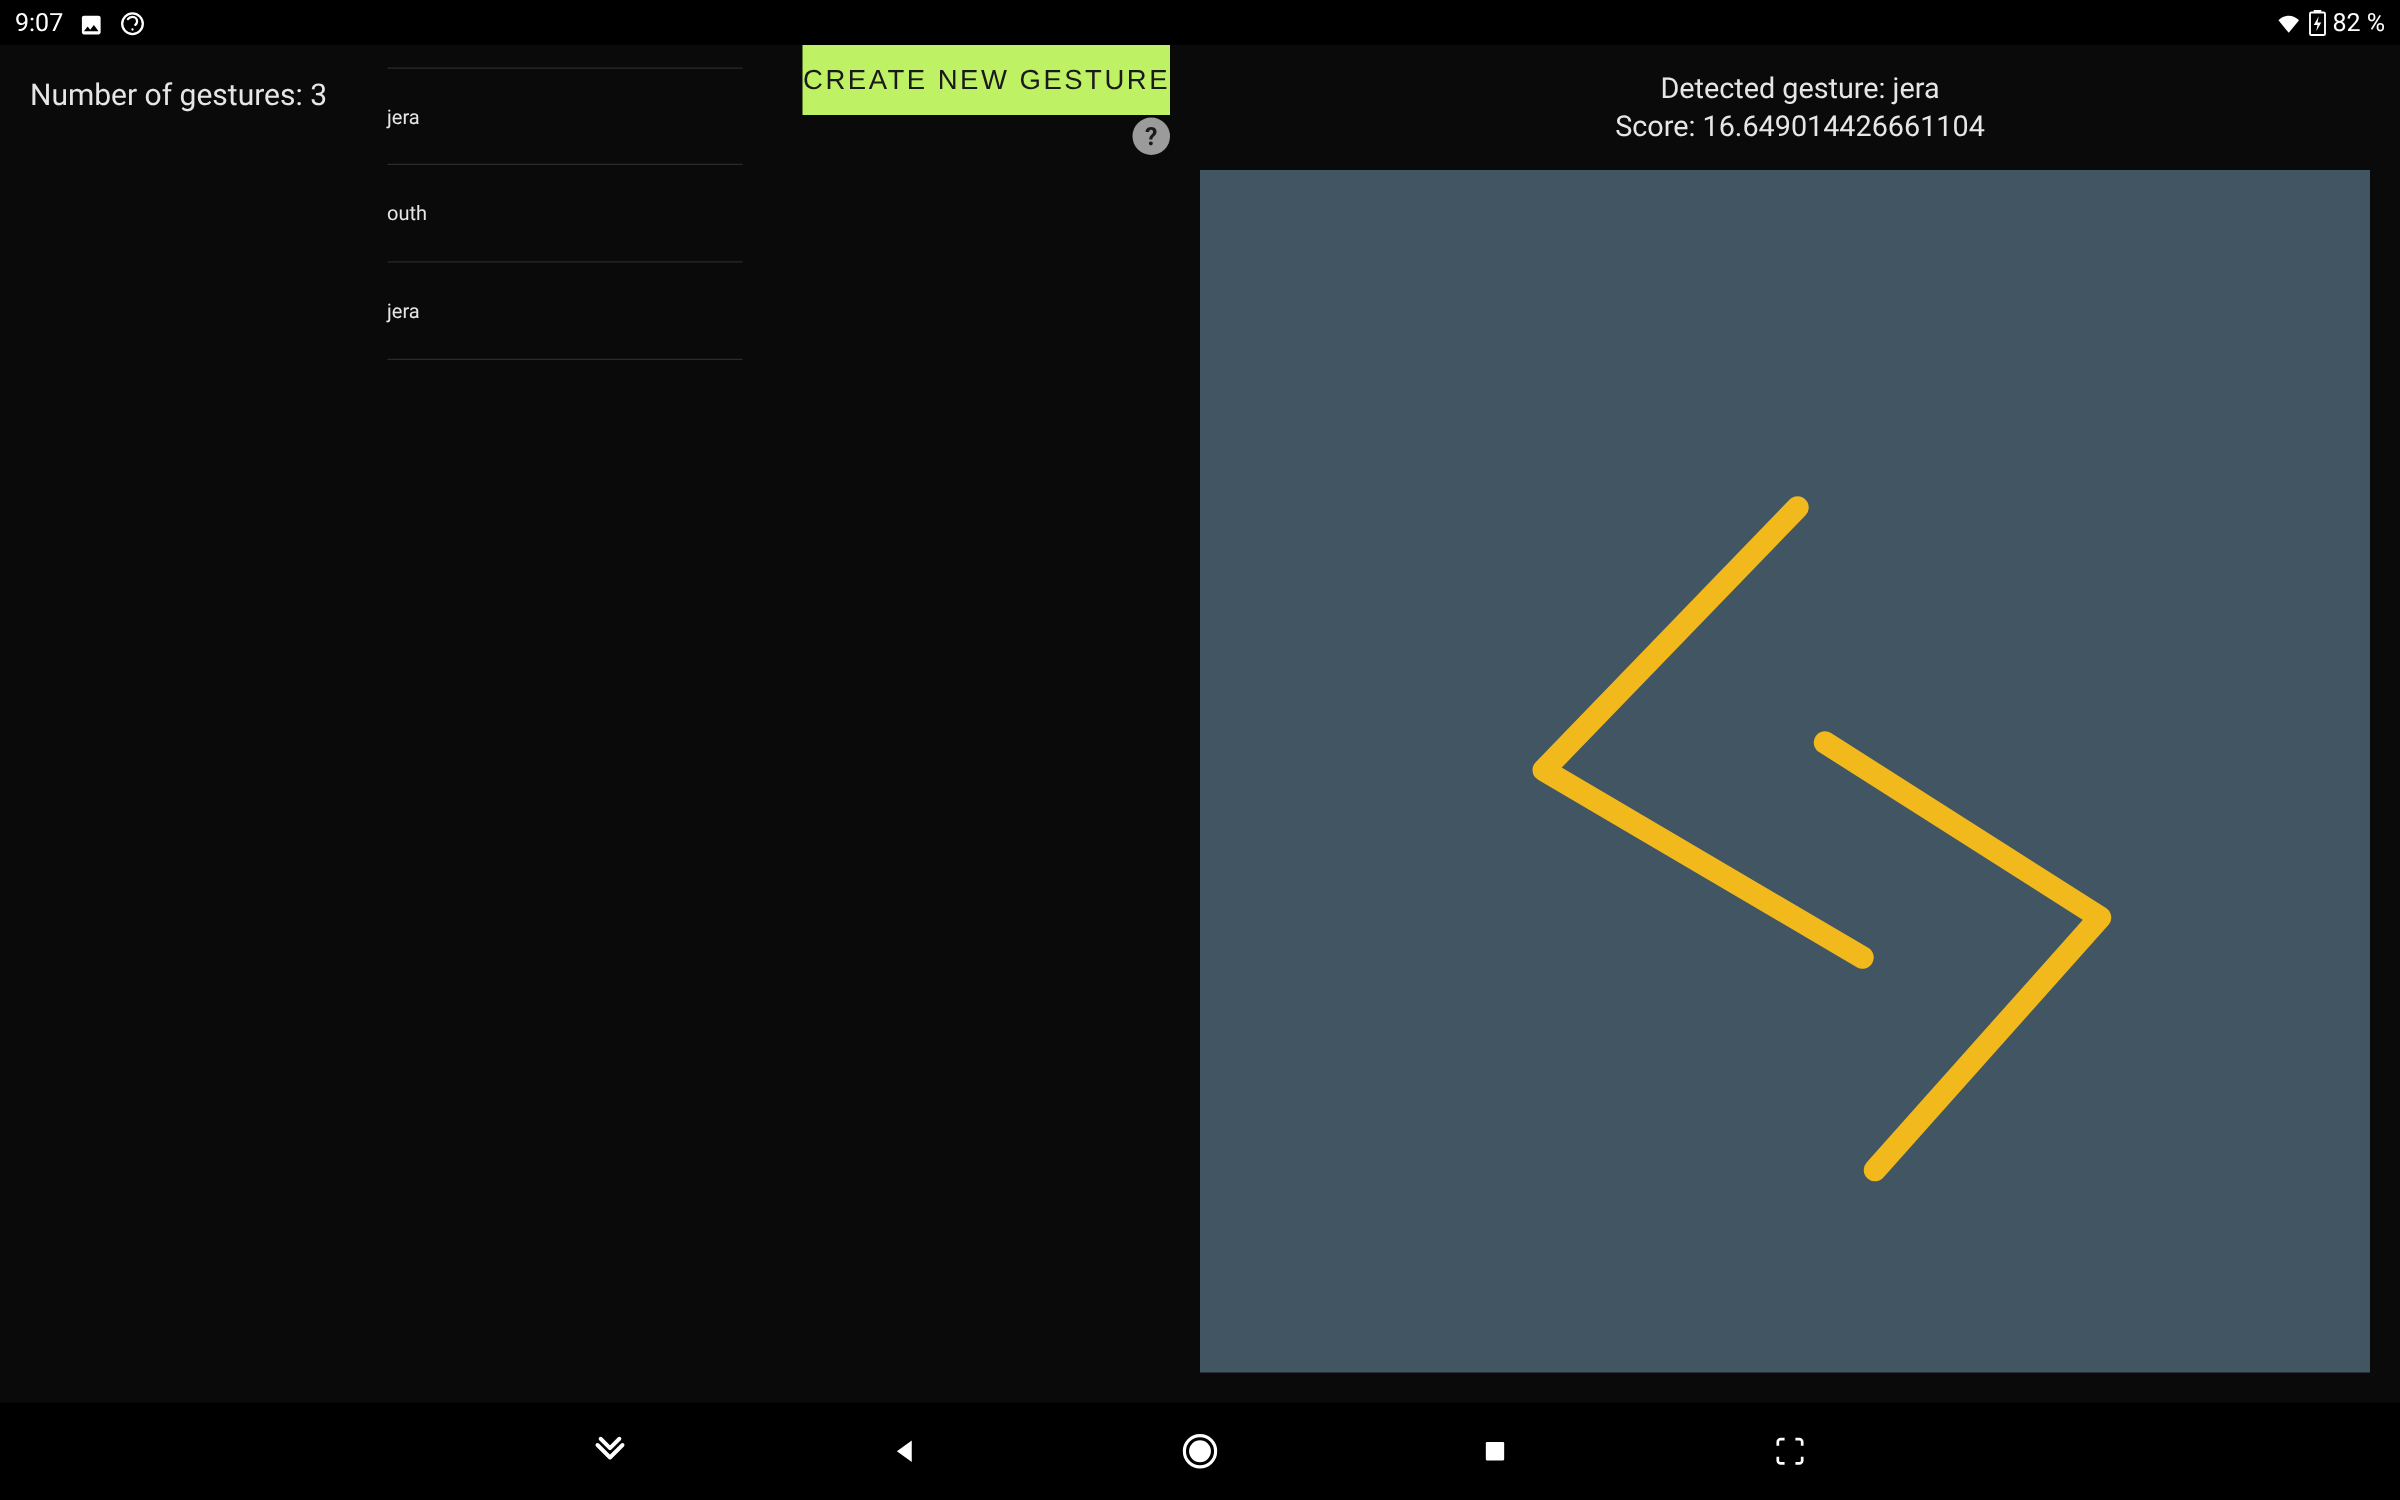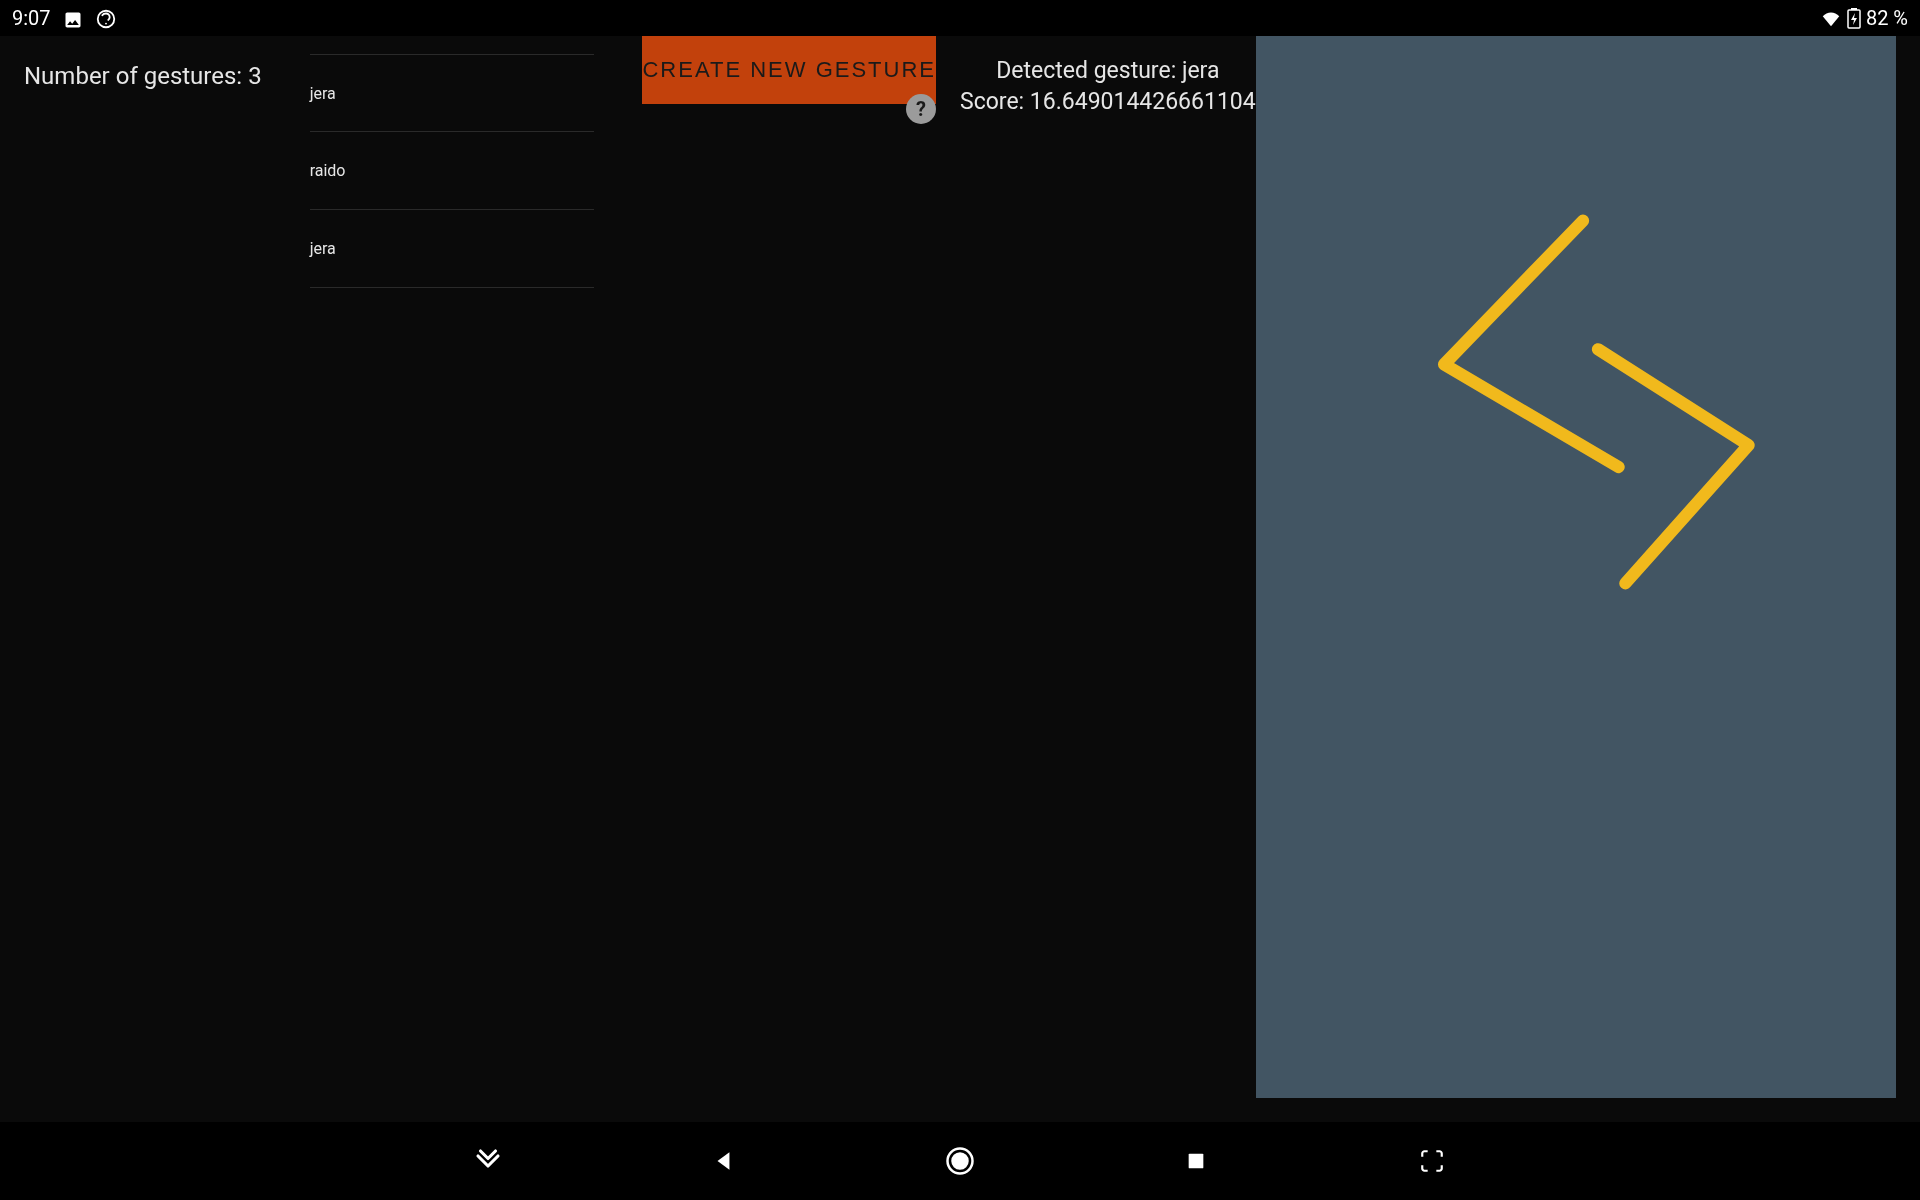--- a/index.html
+++ b/index.html
@@ -51,22 +51,22 @@
     display: flex;
     align-items: center;
     font-size: 16px;
     color: #e6e6e6;
     border-bottom: 1px solid #2a2a2a;
     padding-left: 0;
   }
   .gesture-list .gesture-item:first-child { border-top: 1px solid #2a2a2a; margin-top: 18px;}
   .create-btn {
     margin: 0 24px 24px 24px;
-    height: 68px;
-    background: #c2410c;
+    height: 56px;
+    background: #bef264;
     color: #1a1a1a;
     border: none;
     font-size: 22px;
     font-weight: 500;
     letter-spacing: 2px;
     cursor: pointer;
     text-transform: uppercase;
   }
   .help-btn {
     position: absolute;
@@ -83,21 +83,21 @@
     font-weight: bold;
     font-size: 20px;
     cursor: pointer;
   }
 
   
   .right {
     width: 960px;
     height: 100%;
     display: flex;
-    flex-direction: row;
+    flex-direction: column;
     position: relative;
   }
   .result-text {
     height: 100px;
     display: flex;
     flex-direction: column;
     align-items: center;
     justify-content: center;
     font-size: 23px;
     color: #e6e6e6;
@@ -165,21 +165,21 @@
   <div class="left">
     <div class="gesture-count">Number of gestures: 3</div>
 
     <div class="help-btn">?</div>
 
     <div class="gesture-list">
       <div class="gesture-item">
         <span>jera</span>
       </div>
       <div class="gesture-item">
-        <span>raido</span>
+        <span>outh</span>
       </div>
       <div class="gesture-item">
         <span>jera</span>
       </div>
     </div>
 
     <button class="create-btn">CREATE NEW GESTURE</button>
   </div>
 
   <div class="right">

